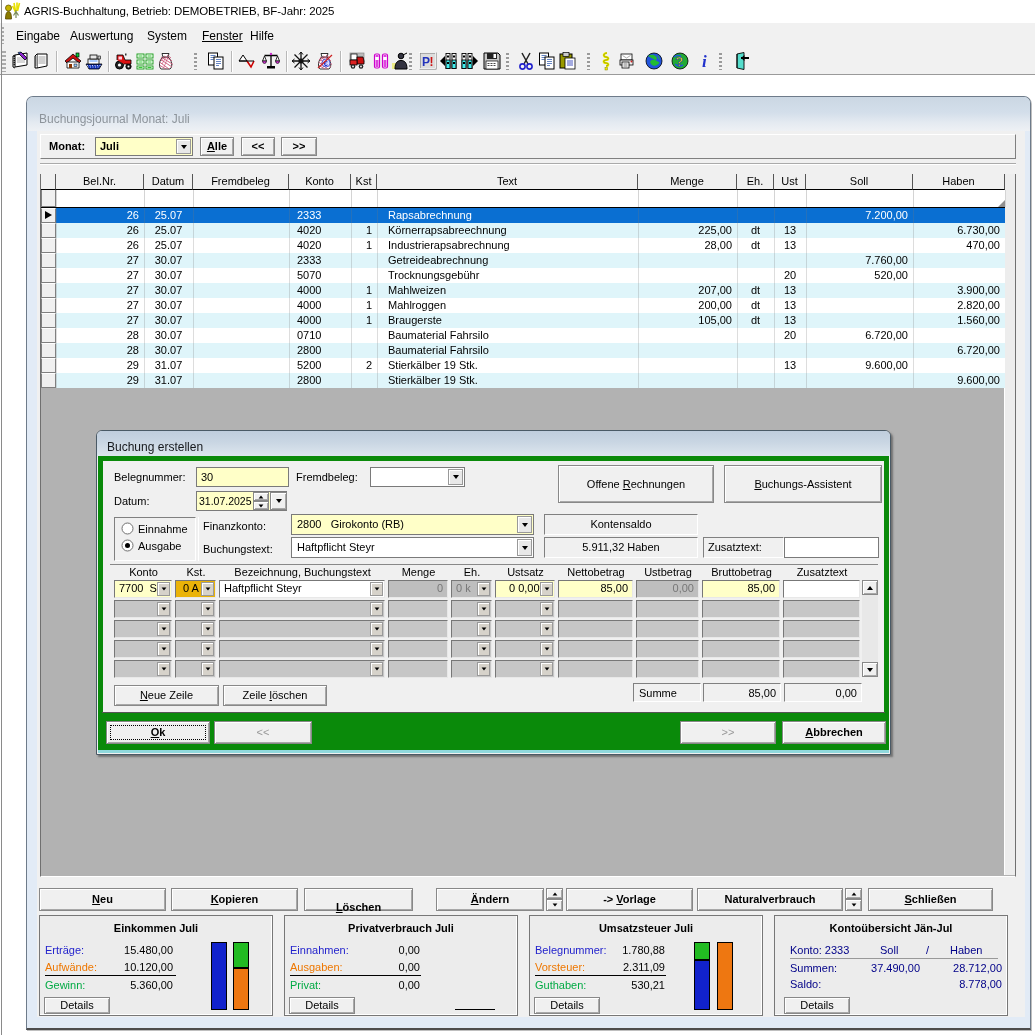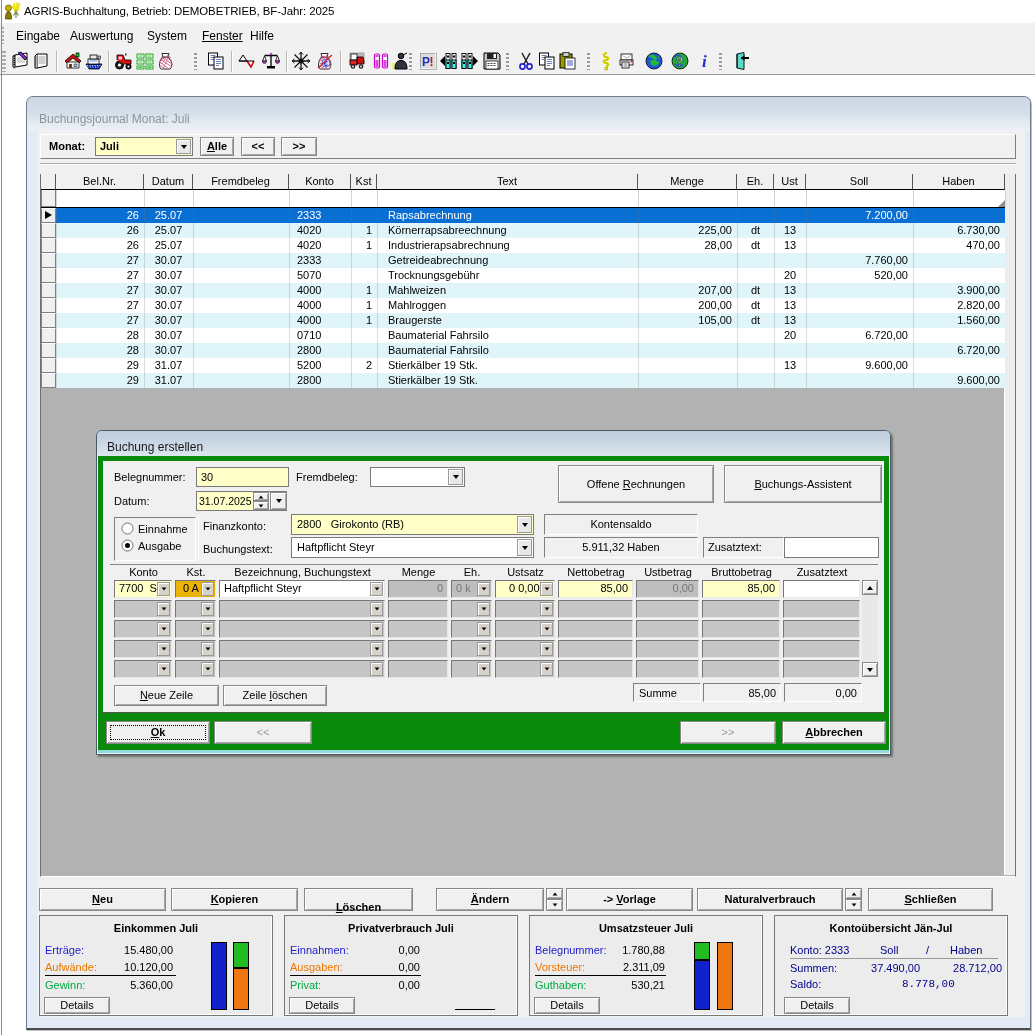--- a/index.html
+++ b/index.html
@@ -721,14 +721,14 @@
 <div class="ab" style="left:717px;top:942px;width:16px;height:68px;background:#ee7711;border:1px solid #000;"></div>
 <div class="ab t11" style="left:790px;top:944px;color:#000088;">Konto: 2333</div>
 <div class="ab t11" style="left:880px;top:944px;color:#000088;">Soll</div>
 <div class="ab t11" style="left:926px;top:944px;color:#000088;">/</div>
 <div class="ab t11" style="left:950px;top:944px;color:#000088;">Haben</div>
 <div class="ab" style="left:790px;top:958px;width:208px;height:1px;background:#999;"></div>
 <div class="ab t11" style="left:790px;top:962px;color:#000088;">Summen:</div>
 <div class="ab t11" style="left:820px;top:962px;width:100px;text-align:right;color:#000088;">37.490,00</div>
 <div class="ab t11" style="left:902px;top:962px;width:100px;text-align:right;color:#000088;">28.712,00</div>
 <div class="ab t11" style="left:790px;top:978px;color:#000088;">Saldo:</div>
-<div class="ab t11" style="left:902px;top:978px;width:100px;color:#000088;font-family:Liberation Mono, monospace;">8.778,00</div>
+<div class="ab t11" style="left:902px;top:978px;width:100px;text-align:right;color:#000088;">8.778,00</div>
 <div class="ab btn t11" style="left:784px;top:997px;width:66px;height:17px;padding-top:1px;">Details</div>
 <div class="ab" style="left:1px;top:0;width:1px;height:1035px;background:#8a8a8a;"></div>
 </body></html>

